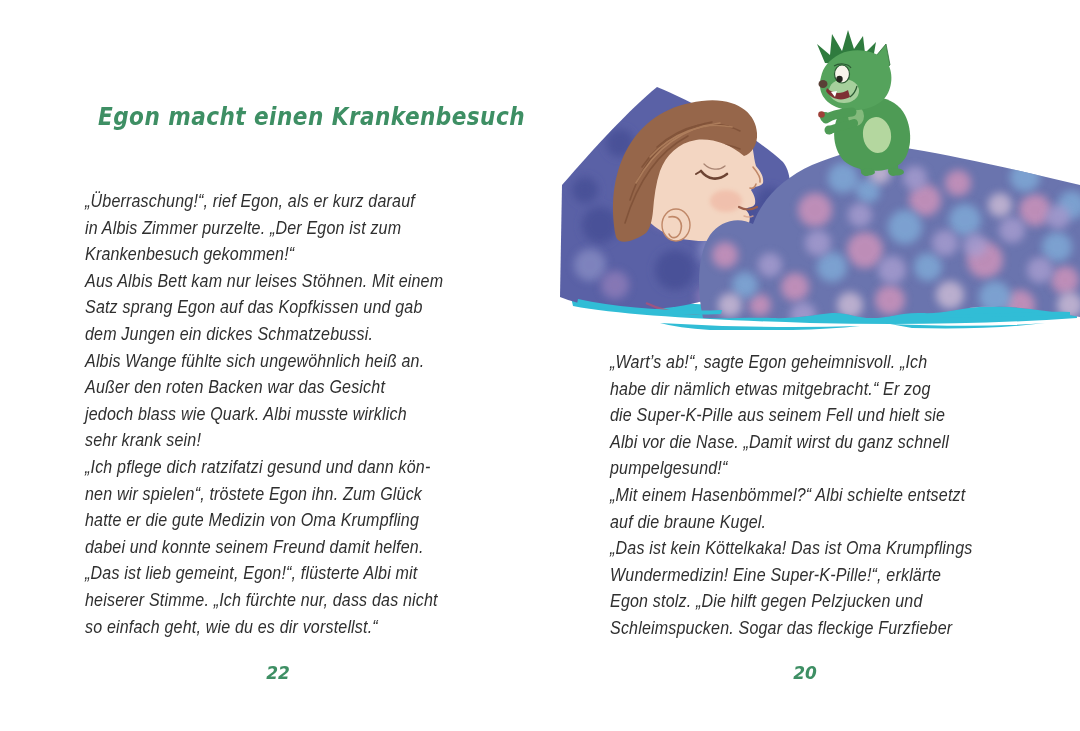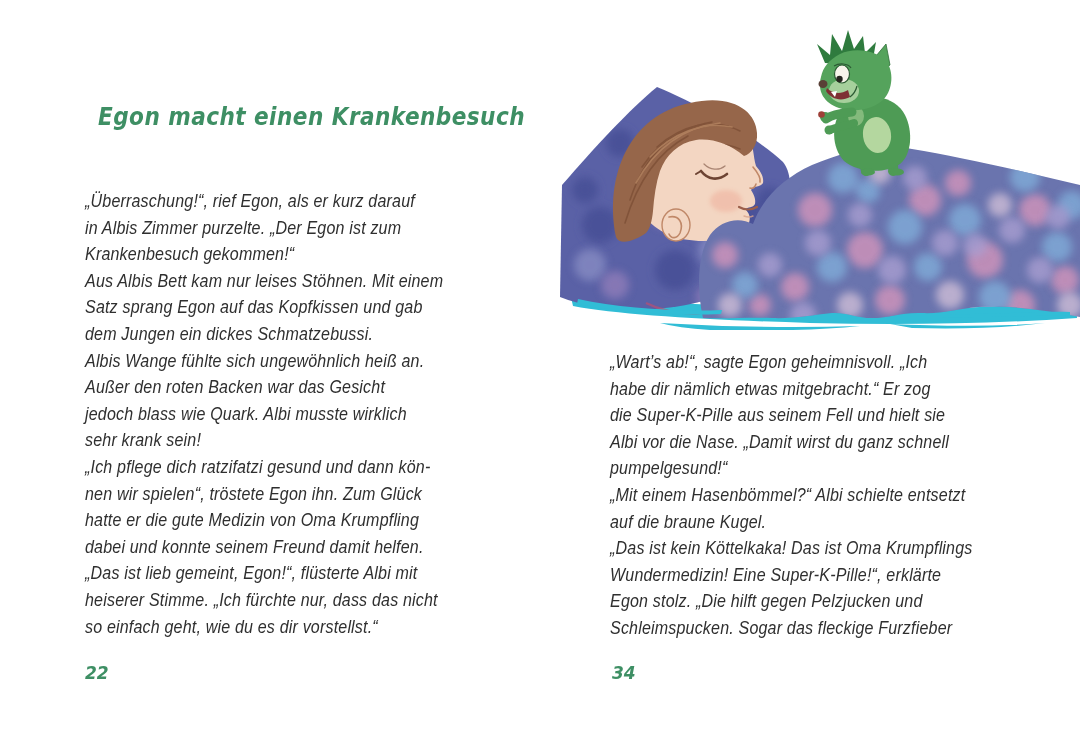--- a/index.html
+++ b/index.html
@@ -15,21 +15,21 @@
     transform:scaleX(.9);transform-origin:left top;white-space:nowrap;
   }
   .text-block{
     position:absolute;color:#2f2f2f;font-size:19px;line-height:26.6px;
     transform:scaleX(.845);transform-origin:left top;
   }
   .text-block .line{white-space:nowrap;letter-spacing:.2px;}
   .tb-left{left:85px;top:188px;width:470px;}
   .tb-right{left:610px;top:349px;width:470px;}
   .page-number{
-    position:absolute;top:663px;width:386px;
+    position:absolute;top:663px;width:386px;text-align:center;
     font-family:"DejaVu Sans",sans-serif;font-weight:bold;
     font-size:17px;color:#3e8f64;
   }
   .pn-left{left:85px;}
   .pn-right{left:612px;}
   .illu{position:absolute;left:560px;top:15px;width:520px;height:315px;}
 </style>
 </head>
 <body>
 
@@ -245,14 +245,14 @@
     <div class="line">die Super-K-Pille aus seinem Fell und hielt sie</div>
     <div class="line">Albi vor die Nase. „Damit wirst du ganz schnell</div>
     <div class="line">pumpelgesund!“</div>
     <div class="line">„Mit einem Hasenbömmel?“ Albi schielte entsetzt</div>
     <div class="line">auf die braune Kugel.</div>
     <div class="line">„Das ist kein Köttelkaka! Das ist Oma Krumpflings</div>
     <div class="line">Wundermedizin! Eine Super-K-Pille!“, erklärte</div>
     <div class="line">Egon stolz. „Die hilft gegen Pelzjucken und</div>
     <div class="line">Schleimspucken. Sogar das fleckige Furzfieber</div>
   </div>
-  <div class="page-number pn-right">34</div>
+  <div class="page-number pn-right">20</div>
 </section>
 
 </body></html>

